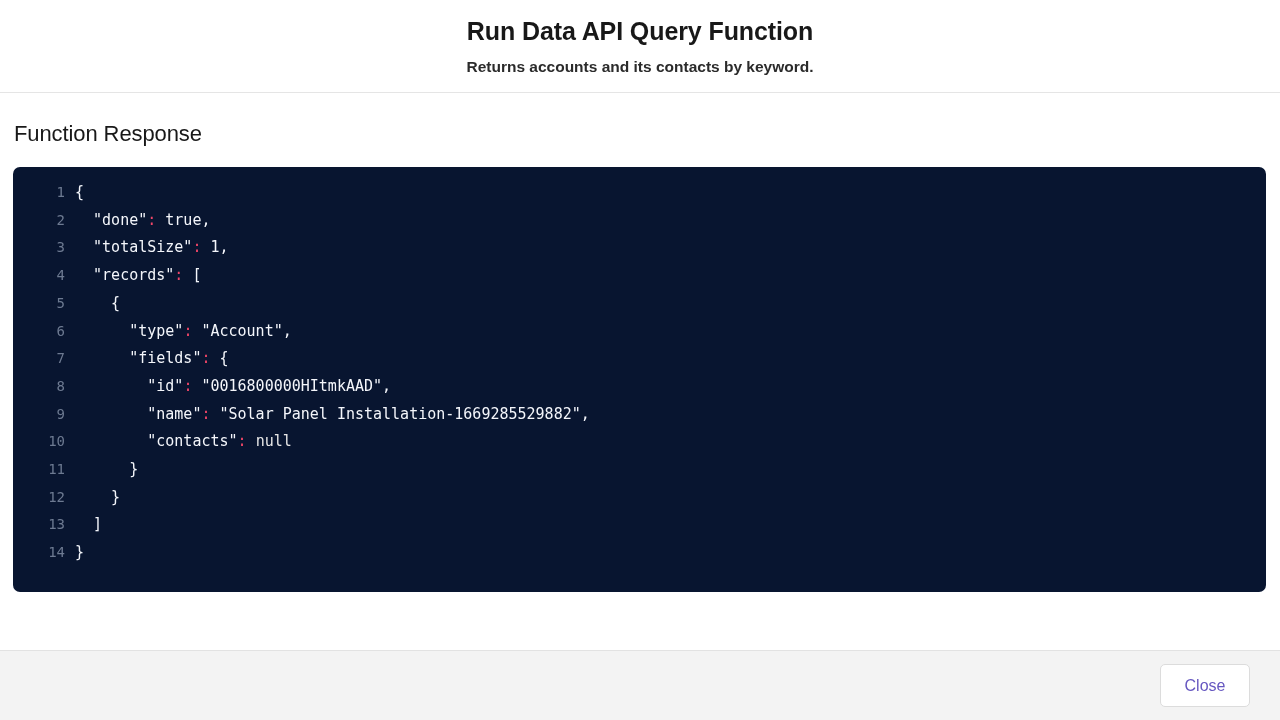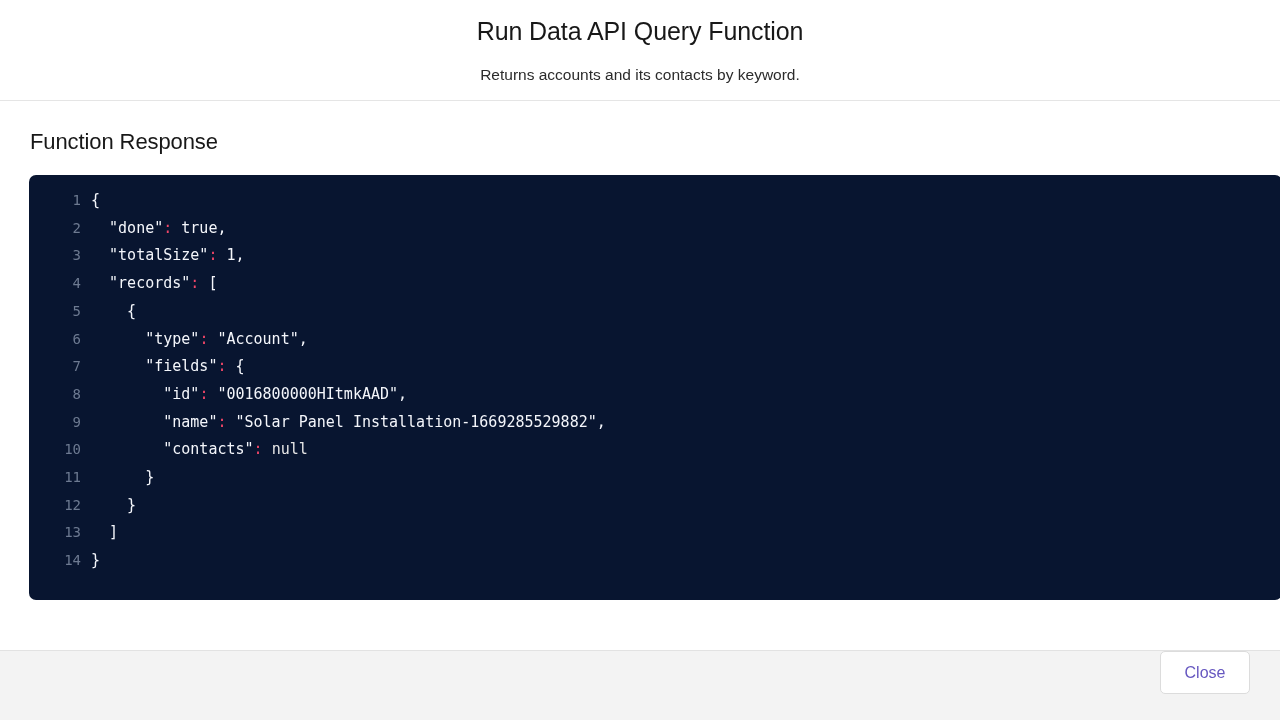--- a/index.html
+++ b/index.html
@@ -25,41 +25,40 @@
   .modal-header {
     flex: 0 0 auto;
     padding: 14px 24px 14px;
     text-align: center;
     border-bottom: 1px solid #e5e5e5;
     background: #ffffff;
   }
 
   .modal-title {
     font-size: 25px;
-    font-weight: 400;
+    font-weight: 700;
     color: #181818;
     line-height: 34px;
     letter-spacing: -0.1px;
   }
 
   .modal-subtitle {
-    margin-top: 16px;
+    margin-top: 8px;
     font-size: 15.5px;
-    font-weight: 400;
+    font-weight: 700;
     color: #2b2b2b;
     line-height: 22px;
   }
 
   
   .modal-body {
     flex: 1 1 auto;
     padding: 26px 17px 0 13px;
     background: #ffffff;
     overflow: hidden;
-    margin-left: 16px;
   }
 
   .section-title {
     font-size: 22px;
     font-weight: 400;
     color: #181818;
     line-height: 30px;
     margin: 0 0 18px 1px;
     letter-spacing: -0.1px;
   }
@@ -106,21 +105,21 @@
   .tok-null   { color: #e5e5e5; }
   .tok-plain  { color: #f4f6fb; }
 
   
   .modal-footer {
     flex: 0 0 auto;
     height: 70px;
     background: #f3f3f3;
     border-top: 1px solid #e2e2e2;
     display: flex;
-    align-items: flex-start;
+    align-items: center;
     justify-content: flex-end;
     padding-right: 30px;
   }
 
   .close-button {
     min-width: 90px;
     height: 43px;
     padding: 0 22px;
     background: #ffffff;
     border: 1px solid #dcdcdc;

